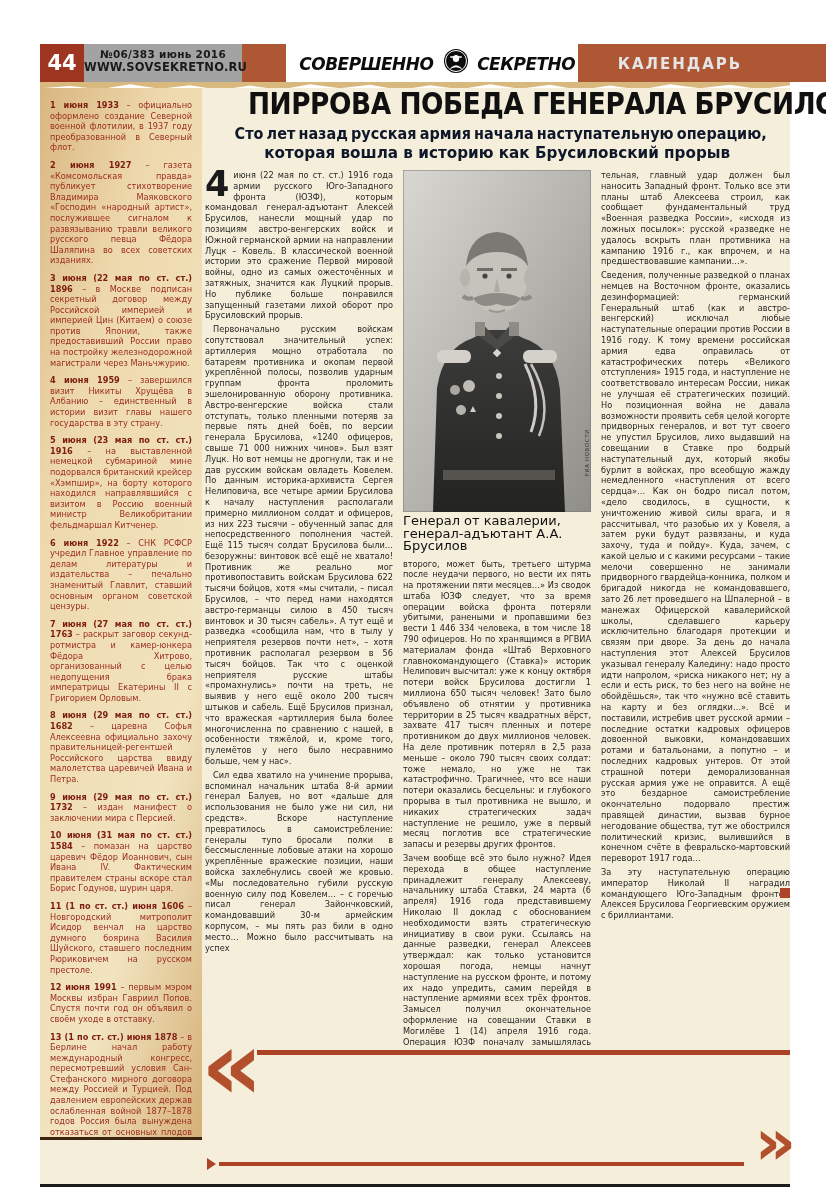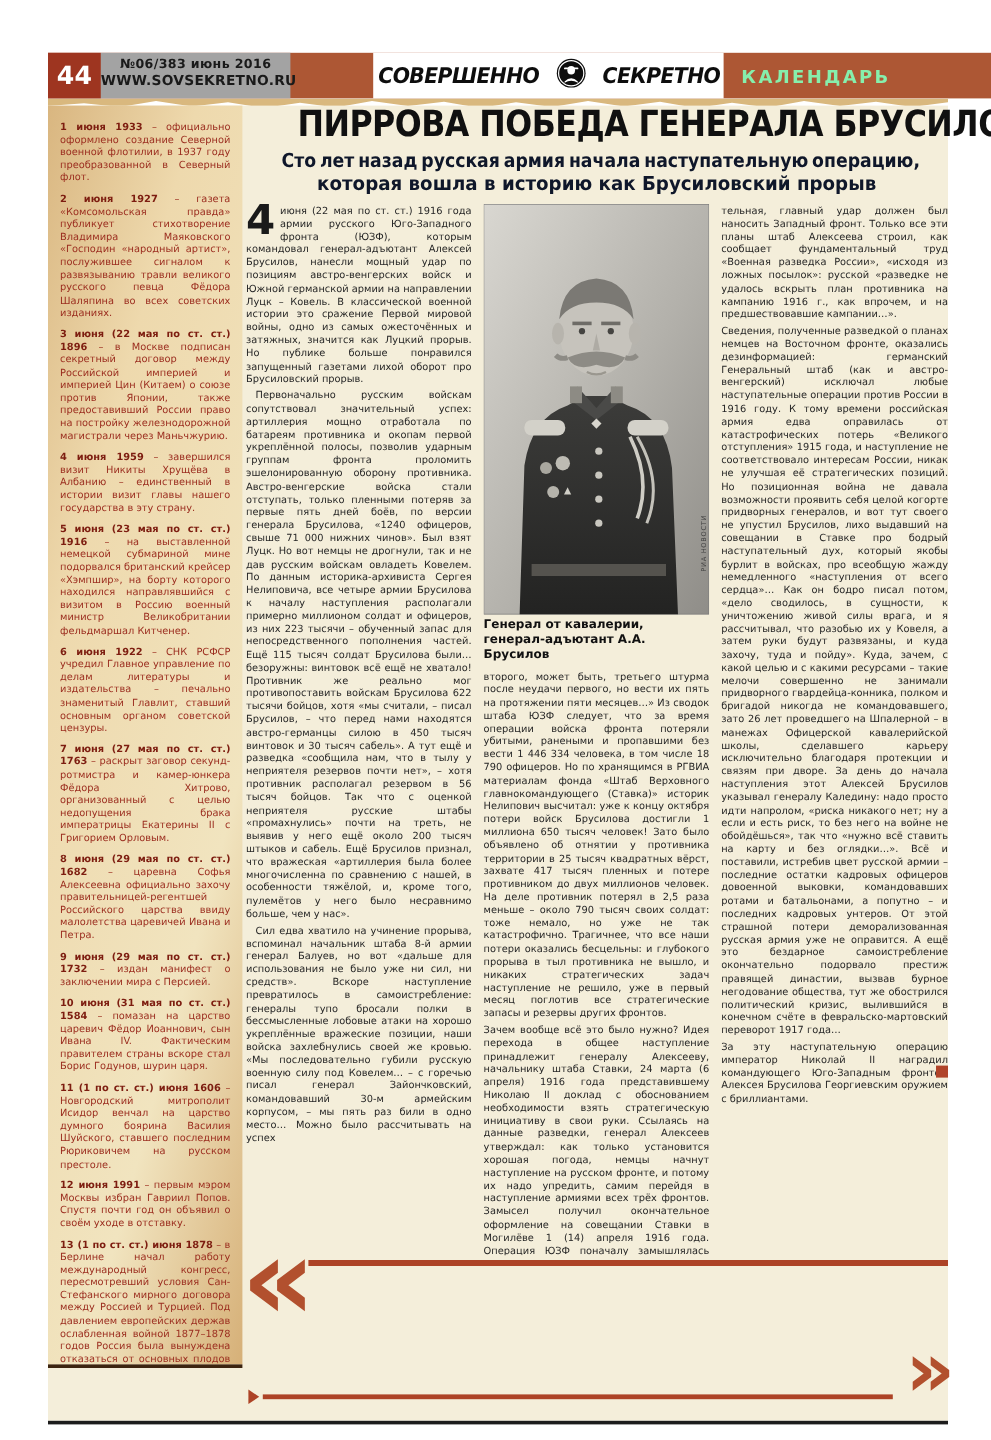--- a/index.html
+++ b/index.html
@@ -8,24 +8,24 @@
 
   
   .hdr{position:absolute;left:40px;top:44px;width:822px;height:38px;background:#ad5734;}
   .hdr .pagenum{position:absolute;left:0;top:0;width:44px;height:38px;background:#9e3520;
                 color:#fff;font-size:21px;font-weight:bold;text-align:center;line-height:38px;}
   .hdr .issue{position:absolute;left:44px;top:0;width:158px;height:38px;background:#a3a3a3;
               color:#1a1a1a;text-align:center;padding-top:4px;box-sizing:border-box;}
   .hdr .issue .l1{font-size:10.5px;font-weight:600;letter-spacing:.3px;}
   .hdr .issue .l2{font-size:11.5px;font-weight:bold;letter-spacing:.2px;}
   .hdr .mast{position:absolute;left:246px;top:0;width:292px;height:38px;background:#ffffff;
-             display:flex;align-items:center;justify-content:space-between;gap:5px;margin-left:25px;}
+             display:flex;align-items:center;justify-content:flex-end;gap:5px;}
   .hdr .mast .word{font-size:18px;font-weight:bold;font-style:italic;color:#0d0d0d;
                    transform:scaleX(.94);letter-spacing:-0.5px;white-space:nowrap;}
-  .hdr .section{position:absolute;left:556px;top:0;width:168px;height:38px;color:#86efac;
+  .hdr .section{position:absolute;left:556px;top:0;width:168px;height:38px;color:#e5e5e5;
                 font-size:15px;font-weight:bold;letter-spacing:2px;text-align:center;line-height:40px;}
   .torn{position:absolute;left:40px;top:82px;width:750px;height:9px;background:#d9b87e;
         clip-path:polygon(0 0,100% 0,100% 35%,96% 80%,92% 30%,88% 70%,84% 25%,80% 85%,76% 40%,72% 90%,68% 30%,64% 75%,60% 25%,56% 80%,52% 35%,48% 90%,44% 30%,40% 70%,36% 25%,32% 85%,28% 40%,24% 90%,20% 35%,16% 75%,12% 25%,8% 80%,4% 45%,0 70%);}
 
   
   .paper{position:absolute;left:40px;top:88px;width:750px;height:1096px;background:#f4eeda;}
 
   
   .sidebar{position:absolute;left:40px;top:88px;width:162px;height:1052px;box-sizing:border-box;
            padding:12px 10px 6px 10px;overflow:hidden;border-bottom:3px solid #3c2410;
@@ -48,21 +48,21 @@
   #col1{left:205px;width:188px;}
   #col2{left:403px;width:188px;}
   #col3{left:601px;width:189px;}
   .dropcap{float:left;font-size:35px;line-height:27px;font-weight:bold;margin:1px 4px 0 0;color:#1a1a1a;}
 
   
   .figure{position:relative;width:188px;height:342px;margin-bottom:2px;}
   .figure svg{display:block;}
   .credit{position:absolute;right:1px;bottom:36px;writing-mode:vertical-rl;transform:rotate(180deg);
           font-size:5.5px;letter-spacing:.6px;color:#3f3f3f;}
-  .caption{font-size:10px;line-height:12.5px;font-weight:bold;color:#111;margin:3px 0 6px 0;}
+  .caption{font-size:13px;line-height:12.5px;font-weight:normal;color:#111;margin:3px 0 6px 0;}
   .endmark{position:absolute;right:0;bottom:148px;width:10px;height:10px;background:#b0442a;}
 
   
   .quote{position:absolute;left:205px;top:1048px;width:585px;height:130px;}
   .quote .bar-top{position:absolute;left:52px;right:0;top:2px;height:5px;background:#ad4326;}
   .quote .openq{position:absolute;left:-4px;top:-30px;font-size:96px;font-weight:bold;color:#b2502e;line-height:1;}
   .quote .qlines{position:absolute;left:50px;right:8px;top:9px;text-align:center;}
   .quote .qlines div{font-size:23px;line-height:28px;font-weight:bold;color:#151515;
                      transform:scaleX(.95);white-space:nowrap;}
   .quote .bar-bot{position:absolute;left:14px;right:46px;top:114px;height:4px;background:#ad4326;}

